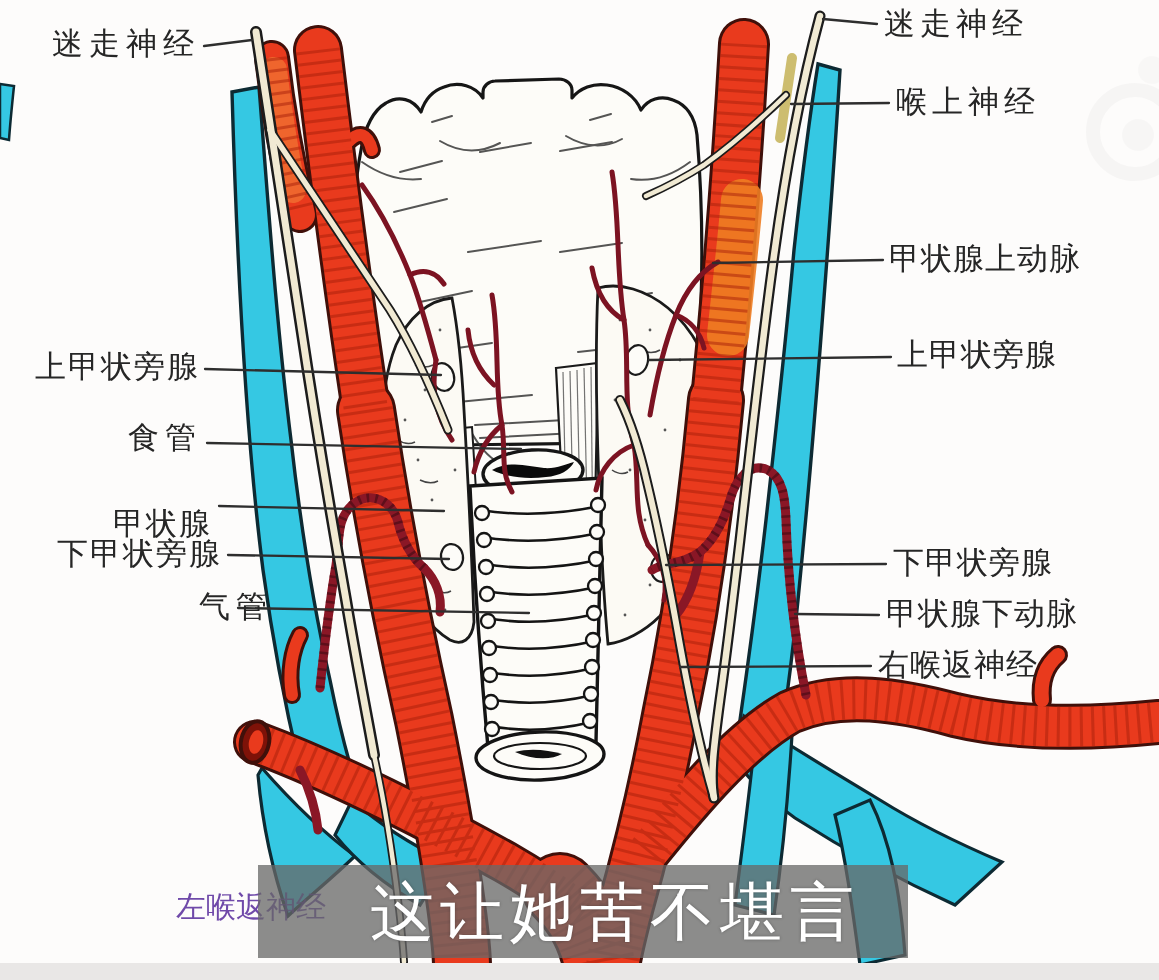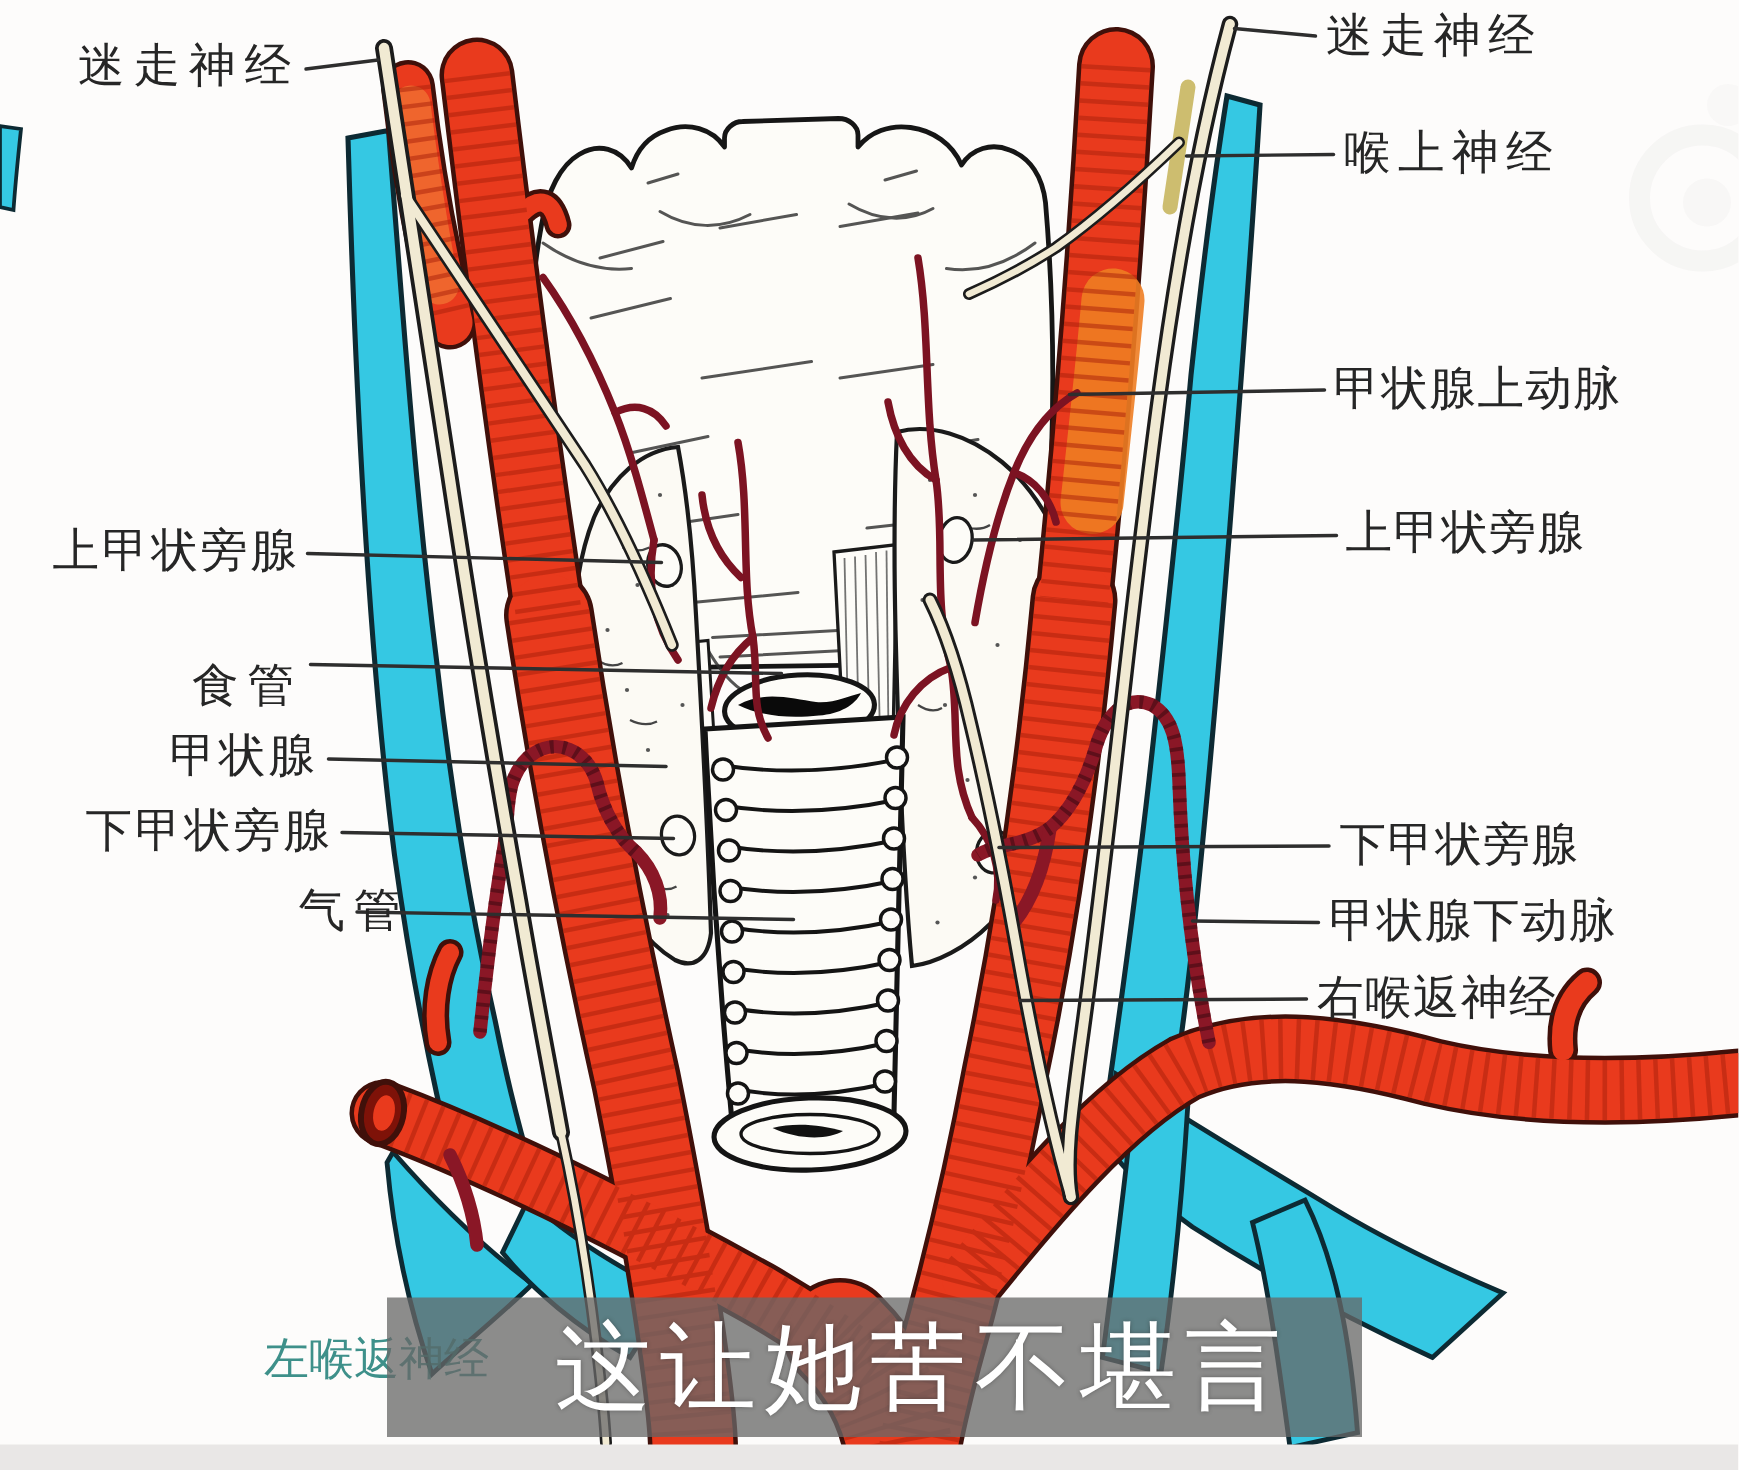--- a/index.html
+++ b/index.html
@@ -3,21 +3,21 @@
 <meta charset="utf-8">
 <style>
   html,body{margin:0;padding:0;background:#fdfcfb;}
   #frame{position:relative;width:1159px;height:980px;overflow:hidden;background:#fdfcfb;
          font-family:"DejaVu Sans","Liberation Sans",sans-serif;}
   svg{position:absolute;left:0;top:0;}
   .lbl{position:absolute;color:#262626;font-size:31px;line-height:36px;white-space:nowrap;
        font-family:"Liberation Serif","DejaVu Serif",serif;}
   .lbl.right{text-align:left;}
   .lbl.left{text-align:right;}
-  #lbl-lrln{color:#0f766e;opacity:.8;}
+  #lbl-lrln{color:#4c1d95;opacity:.8;}
   #subtitle-box{position:absolute;left:258px;top:865px;width:650px;height:93px;
                 background:rgba(104,104,104,0.76);}
   #subtitle-text{position:absolute;left:112px;top:0;height:93px;line-height:95px;
                  color:#ffffff;font-size:64px;font-weight:normal;letter-spacing:6px;
                  white-space:nowrap;text-shadow:0 0 3px rgba(40,40,40,.45);
                  font-family:"DejaVu Sans","Liberation Sans",sans-serif;}
   #bottom-strip{position:absolute;left:0;top:963px;width:1159px;height:17px;background:#e9e7e6;}
 </style>
 </head>
 <body>
@@ -318,22 +318,22 @@
     <path d="M883,260 L713,263"></path>
     <path d="M891,357 L649,360"></path>
     <path d="M886,564 L666,565"></path>
     <path d="M879,615 L795,614"></path>
     <path d="M871,666 L680,667"></path>
   </g>
 </svg>
 
 <div class="lbl left" style="right:959px;top:26px;letter-spacing:6px">迷走神经</div>
 <div class="lbl left" style="right:959px;top:349px;letter-spacing:2px">上甲状旁腺</div>
-<div class="lbl left" style="right:957px;top:439px;letter-spacing:6px">食管</div>
-<div class="lbl left" style="right:947px;top:486px;letter-spacing:2px">甲状腺</div>
+<div class="lbl left" style="right:957px;top:420px;letter-spacing:6px">食管</div>
+<div class="lbl left" style="right:947px;top:506px;letter-spacing:2px">甲状腺</div>
 <div class="lbl left" style="right:937px;top:536px;letter-spacing:2px">下甲状旁腺</div>
 <div class="lbl left" style="right:886px;top:589px;letter-spacing:6px">气管</div>
 <div class="lbl left" id="lbl-lrln" style="left:176px;top:889px;letter-spacing:0px;font-size:30px">左喉返神经</div>
 
 <div class="lbl right" style="left:884px;top:6px;letter-spacing:5px">迷走神经</div>
 <div class="lbl right" style="left:896px;top:84px;letter-spacing:5px">喉上神经</div>
 <div class="lbl right" style="left:889px;top:241px;letter-spacing:1px">甲状腺上动脉</div>
 <div class="lbl right" style="left:897px;top:337px;letter-spacing:1px">上甲状旁腺</div>
 <div class="lbl right" style="left:893px;top:545px;letter-spacing:1px">下甲状旁腺</div>
 <div class="lbl right" style="left:878px;top:647px;letter-spacing:1px">右喉返神经</div>

